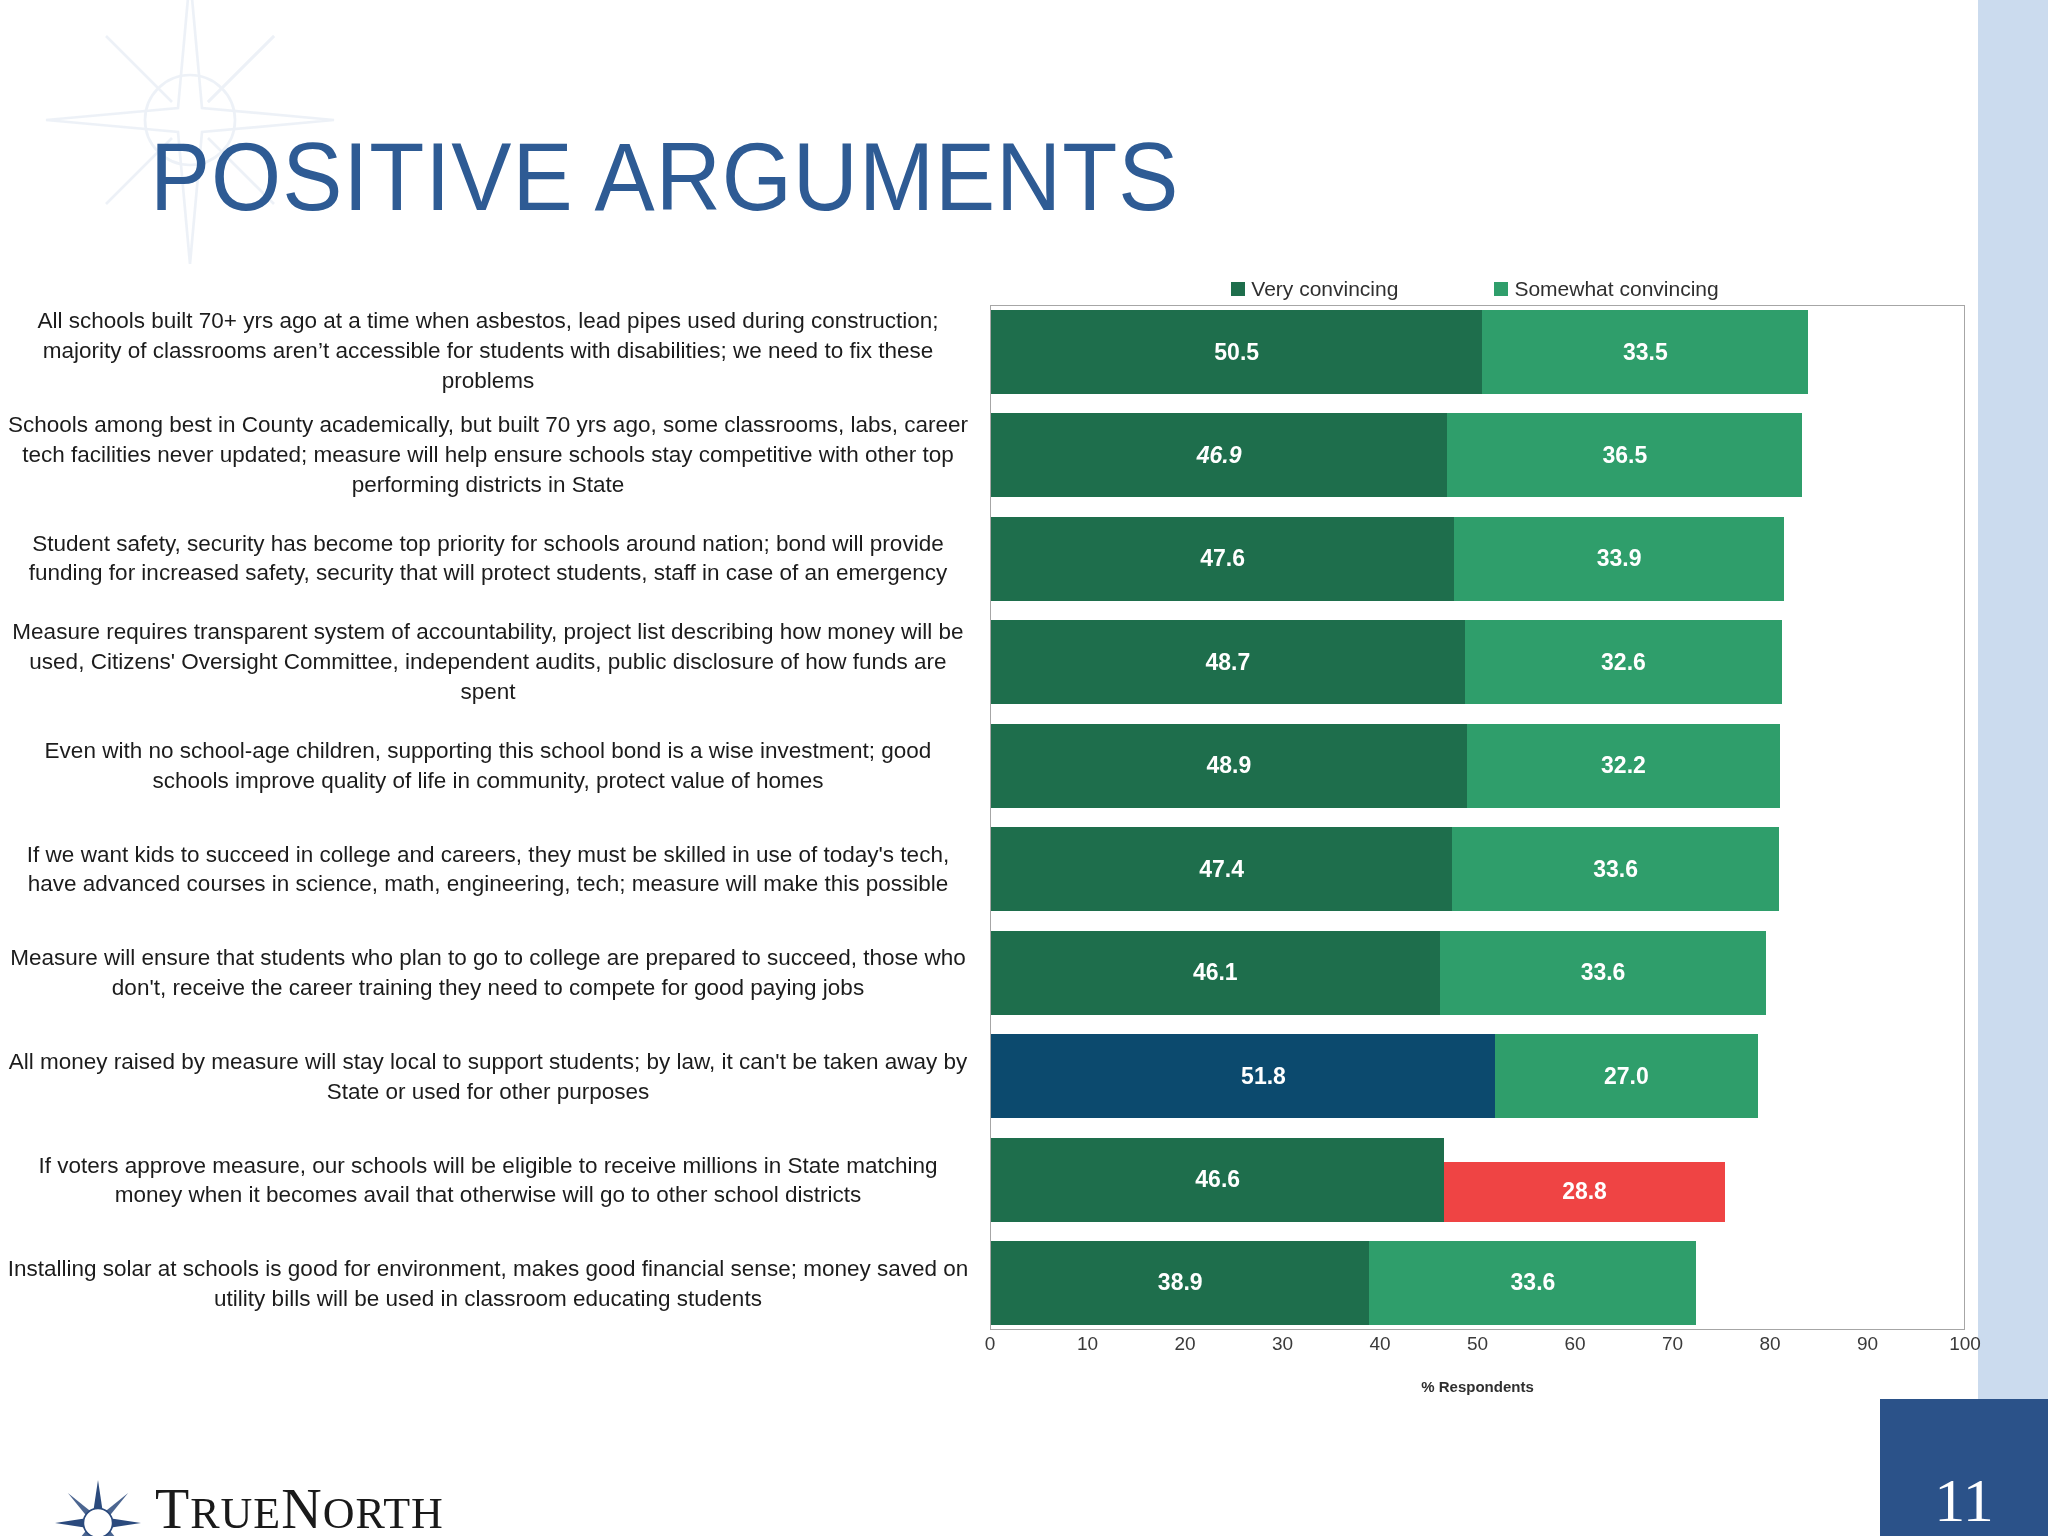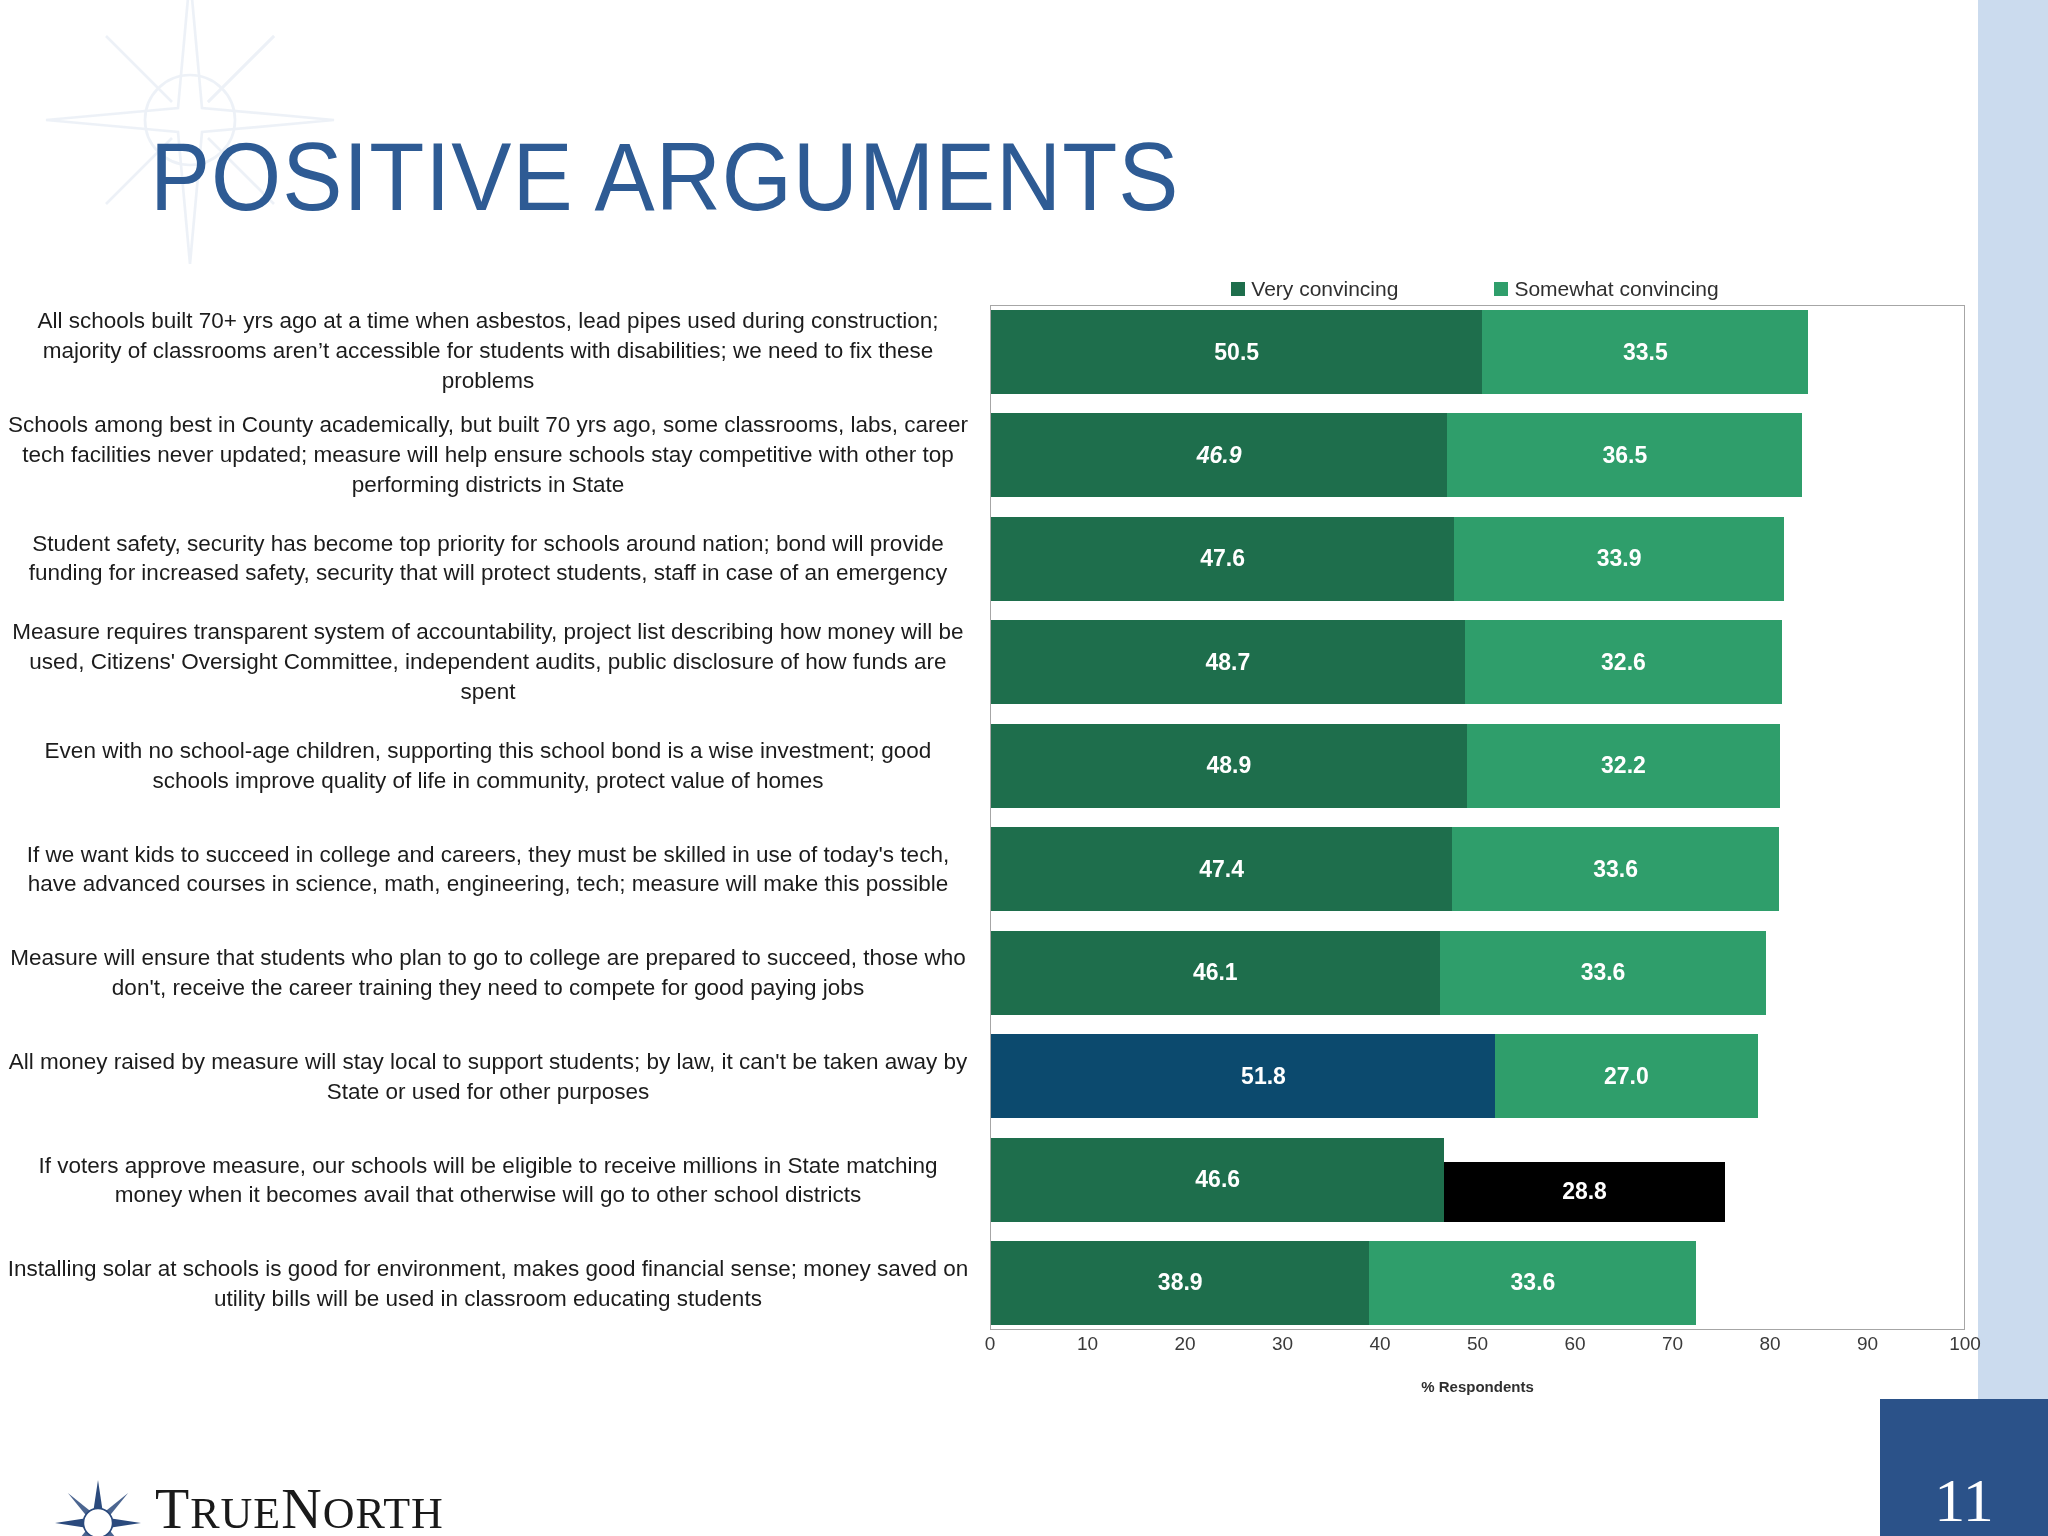--- a/index.html
+++ b/index.html
@@ -335,21 +335,21 @@
             <span>51.8</span>
           </div>
           <div class="seg seg-somewhat" style="width: 27%; background: rgb(47, 158, 107);">
             <span>27.0</span>
           </div>
         </div>
         <div class="bar-row">
           <div class="seg seg-very" style="width: 46.6%; background: rgb(30, 110, 76); justify-content: center;">
             <span>46.6</span>
           </div>
-          <div class="seg seg-somewhat" style="width: 28.8%; background: #000000; margin-top: 24px;">
+          <div class="seg seg-somewhat" style="width: 28.8%; background: #ef4444; margin-top: 24px;">
             <span>28.8</span>
           </div>
         </div>
         <div class="bar-row">
           <div class="seg seg-very" style="width: 38.9%; background: rgb(30, 110, 76);">
             <span>38.9</span>
           </div>
           <div class="seg seg-somewhat" style="width: 33.6%; background: rgb(47, 158, 107);">
             <span>33.6</span>
           </div>

